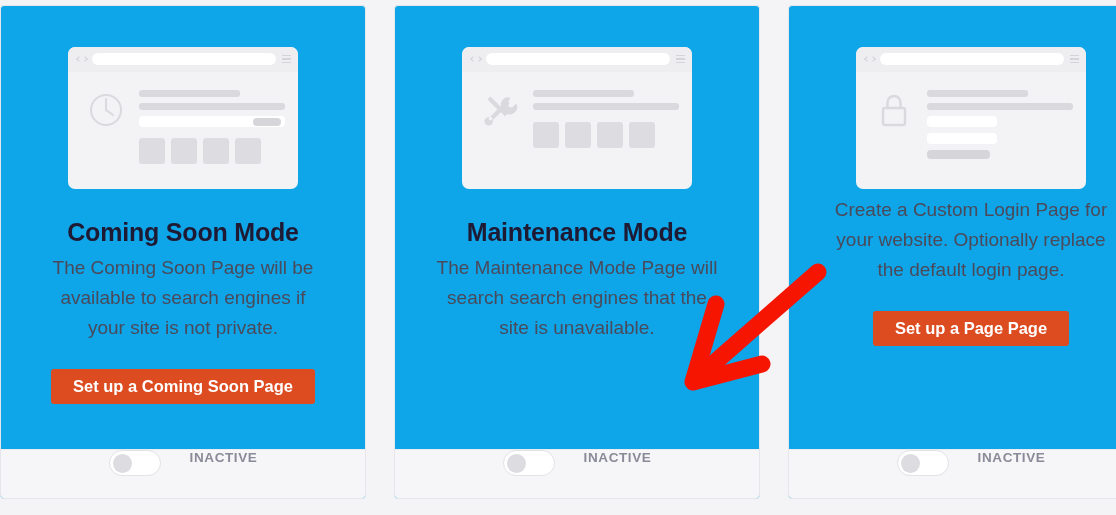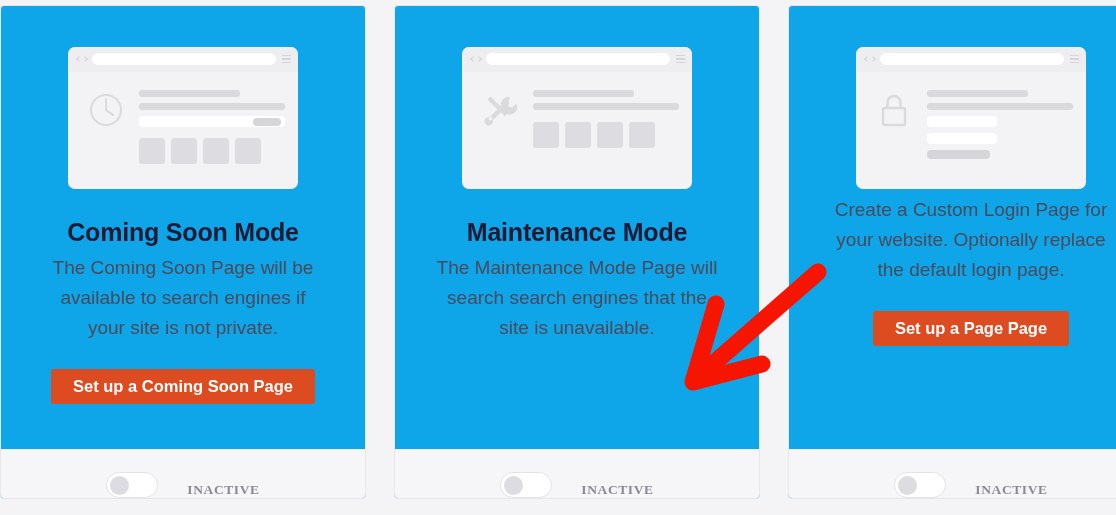--- a/index.html
+++ b/index.html
@@ -184,24 +184,23 @@
     line-height: 1;
   }
 
   .card-footer {
     margin-top: auto;
     width: 100%;
     height: 49px;
     background: #f6f6f8;
     border-top: 1px solid #ececf0;
     display: flex;
-    align-items: flex-end;
+    align-items: flex-start;
     justify-content: center;
     gap: 29px;
-    font-family: Liberation Serif, serif;
   }
   .toggle {
     width: 52px; height: 26px;
     background: #ffffff;
     border: 1px solid #e2e2e7;
     border-radius: 13px;
     position: relative;
     cursor: pointer;
     flex: 0 0 auto;
   }

